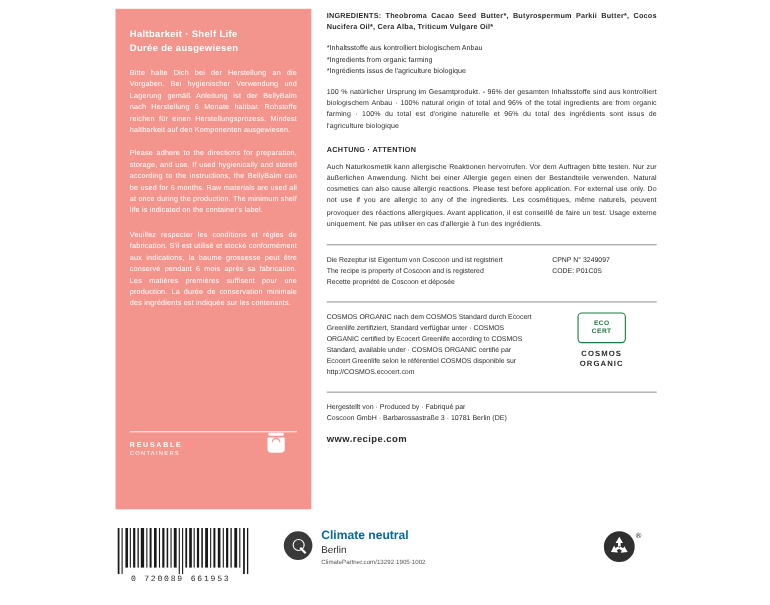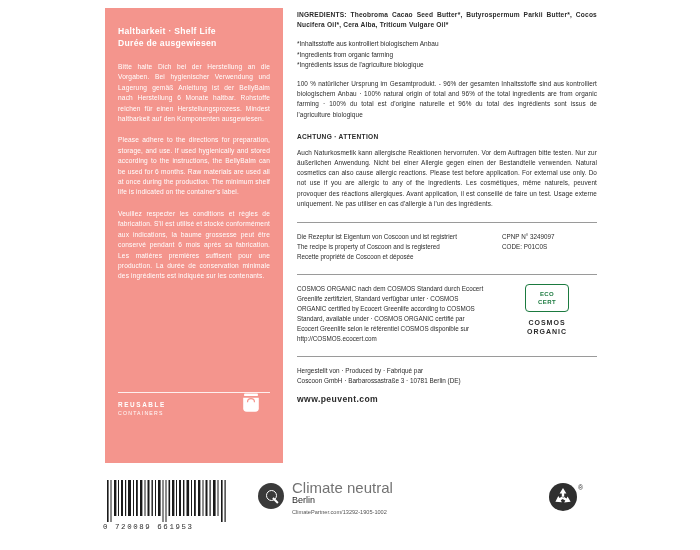--- a/index.html
+++ b/index.html
@@ -205,21 +205,21 @@
   }
   .barcode {
     position: absolute;
     left: 105px;
     top: 8px;
     width: 124px;
     height: 42px;
   }
   .barcode-digits {
     position: absolute;
-    left: 103px;
+    left: 119px;
     top: 51px;
     width: 130px;
     font-family: "Liberation Mono", monospace;
     font-size: 7.4px;
     letter-spacing: 1.6px;
     color: #2b2b2b;
   }
   .climate {
     position: absolute;
     left: 258px;
@@ -251,24 +251,24 @@
     position: absolute;
     left: 15px;
     top: 14px;
     width: 7px;
     height: 1.8px;
     background: #ffffff;
     transform: rotate(45deg);
     transform-origin: left center;
   }
   .climate-title {
-    font-size: 15px;
-    font-weight: normal;
+    font-size: 11px;
+    font-weight: bold;
     line-height: 15px;
-    color: #737373;
+    color: #0369a1;
   }
   .climate-sub {
     font-size: 9px;
     line-height: 11px;
     color: #2b2b2b;
   }
   .climate-partner {
     font-size: 5.6px;
     line-height: 8px;
     color: #555;
@@ -363,21 +363,21 @@
         </div>
       </div>
     </div>
 
     <hr class="hr">
 
     <div class="producer">
       <div>Hergestellt von · Produced by · Fabriqué par</div>
       <div>Coscoon GmbH · Barbarossastraße 3 · 10781 Berlin (DE)</div>
     </div>
-    <div class="website">www.peuvent.com</div>
+    <div class="website">www.recipe.com</div>
   </div>
 
   <div class="bottom">
     <svg class="barcode" viewBox="0 0 124 42" preserveAspectRatio="none">
       <g fill="#1a1a1a">
         <rect x="2" y="0" width="1.6" height="42"></rect>
         <rect x="5.5" y="0" width="1" height="42"></rect>
         <rect x="9" y="0" width="2.4" height="36"></rect>
         <rect x="13" y="0" width="1" height="36"></rect>
         <rect x="16" y="0" width="2" height="36"></rect>

